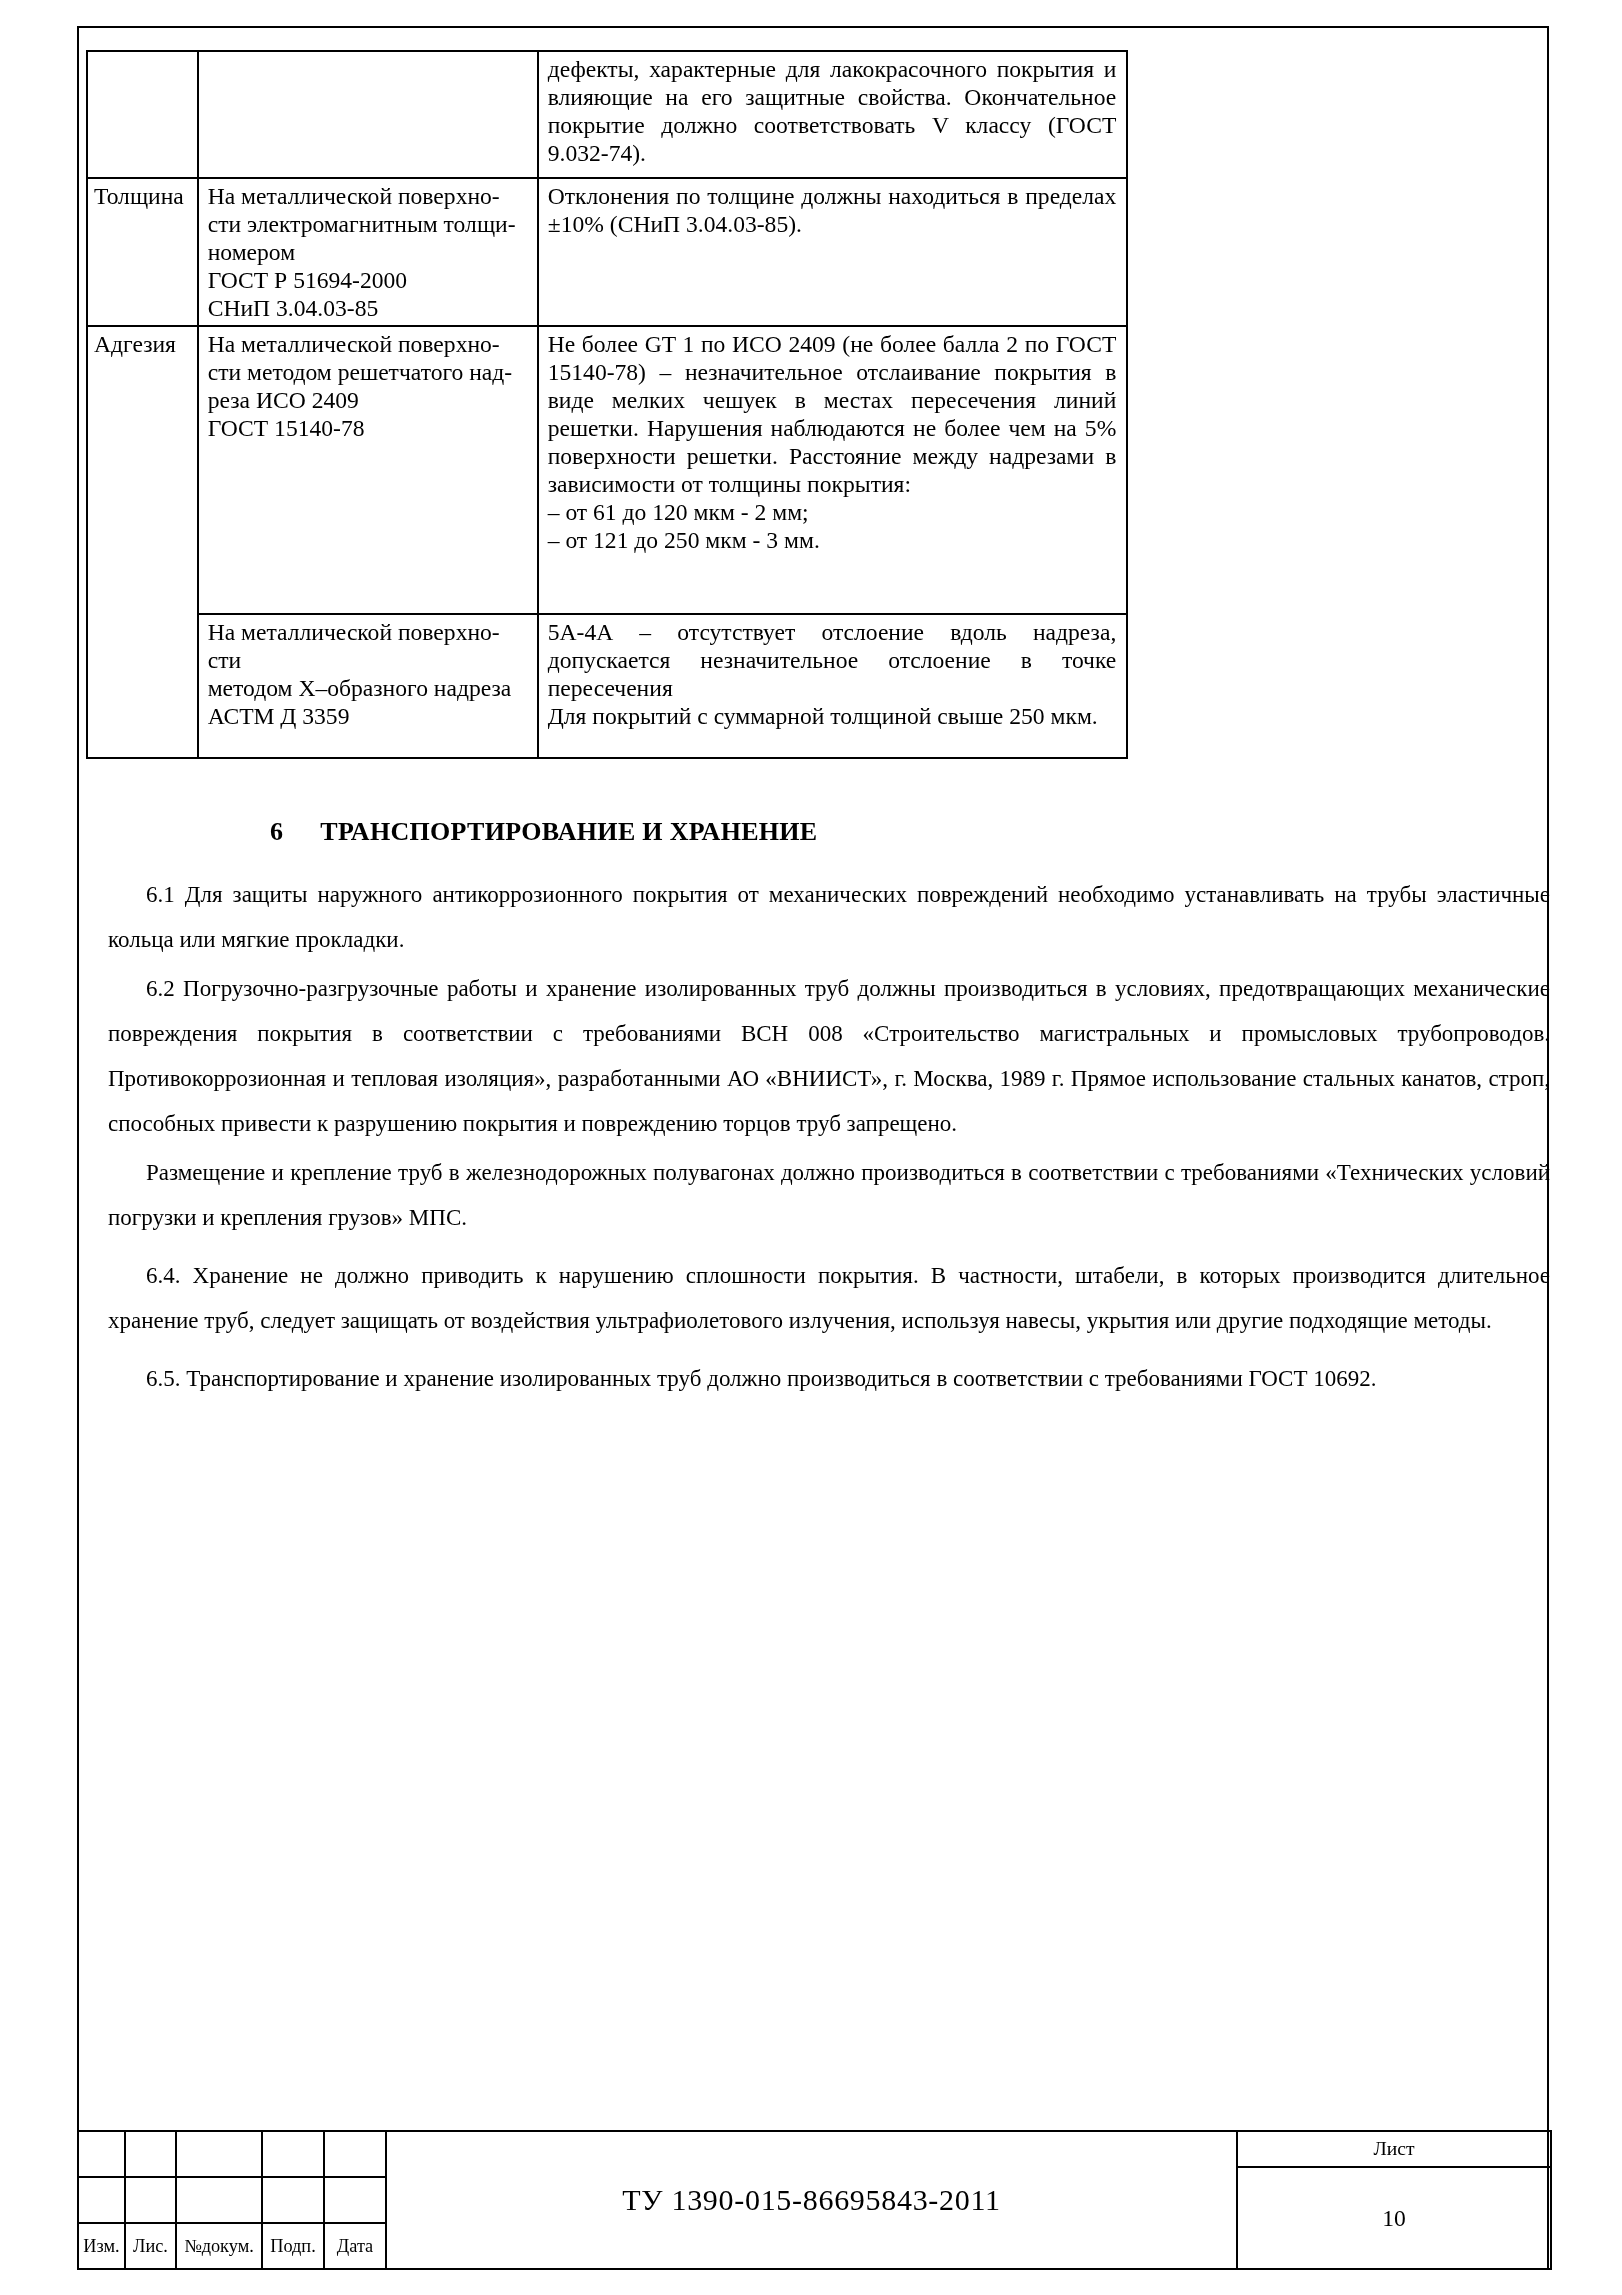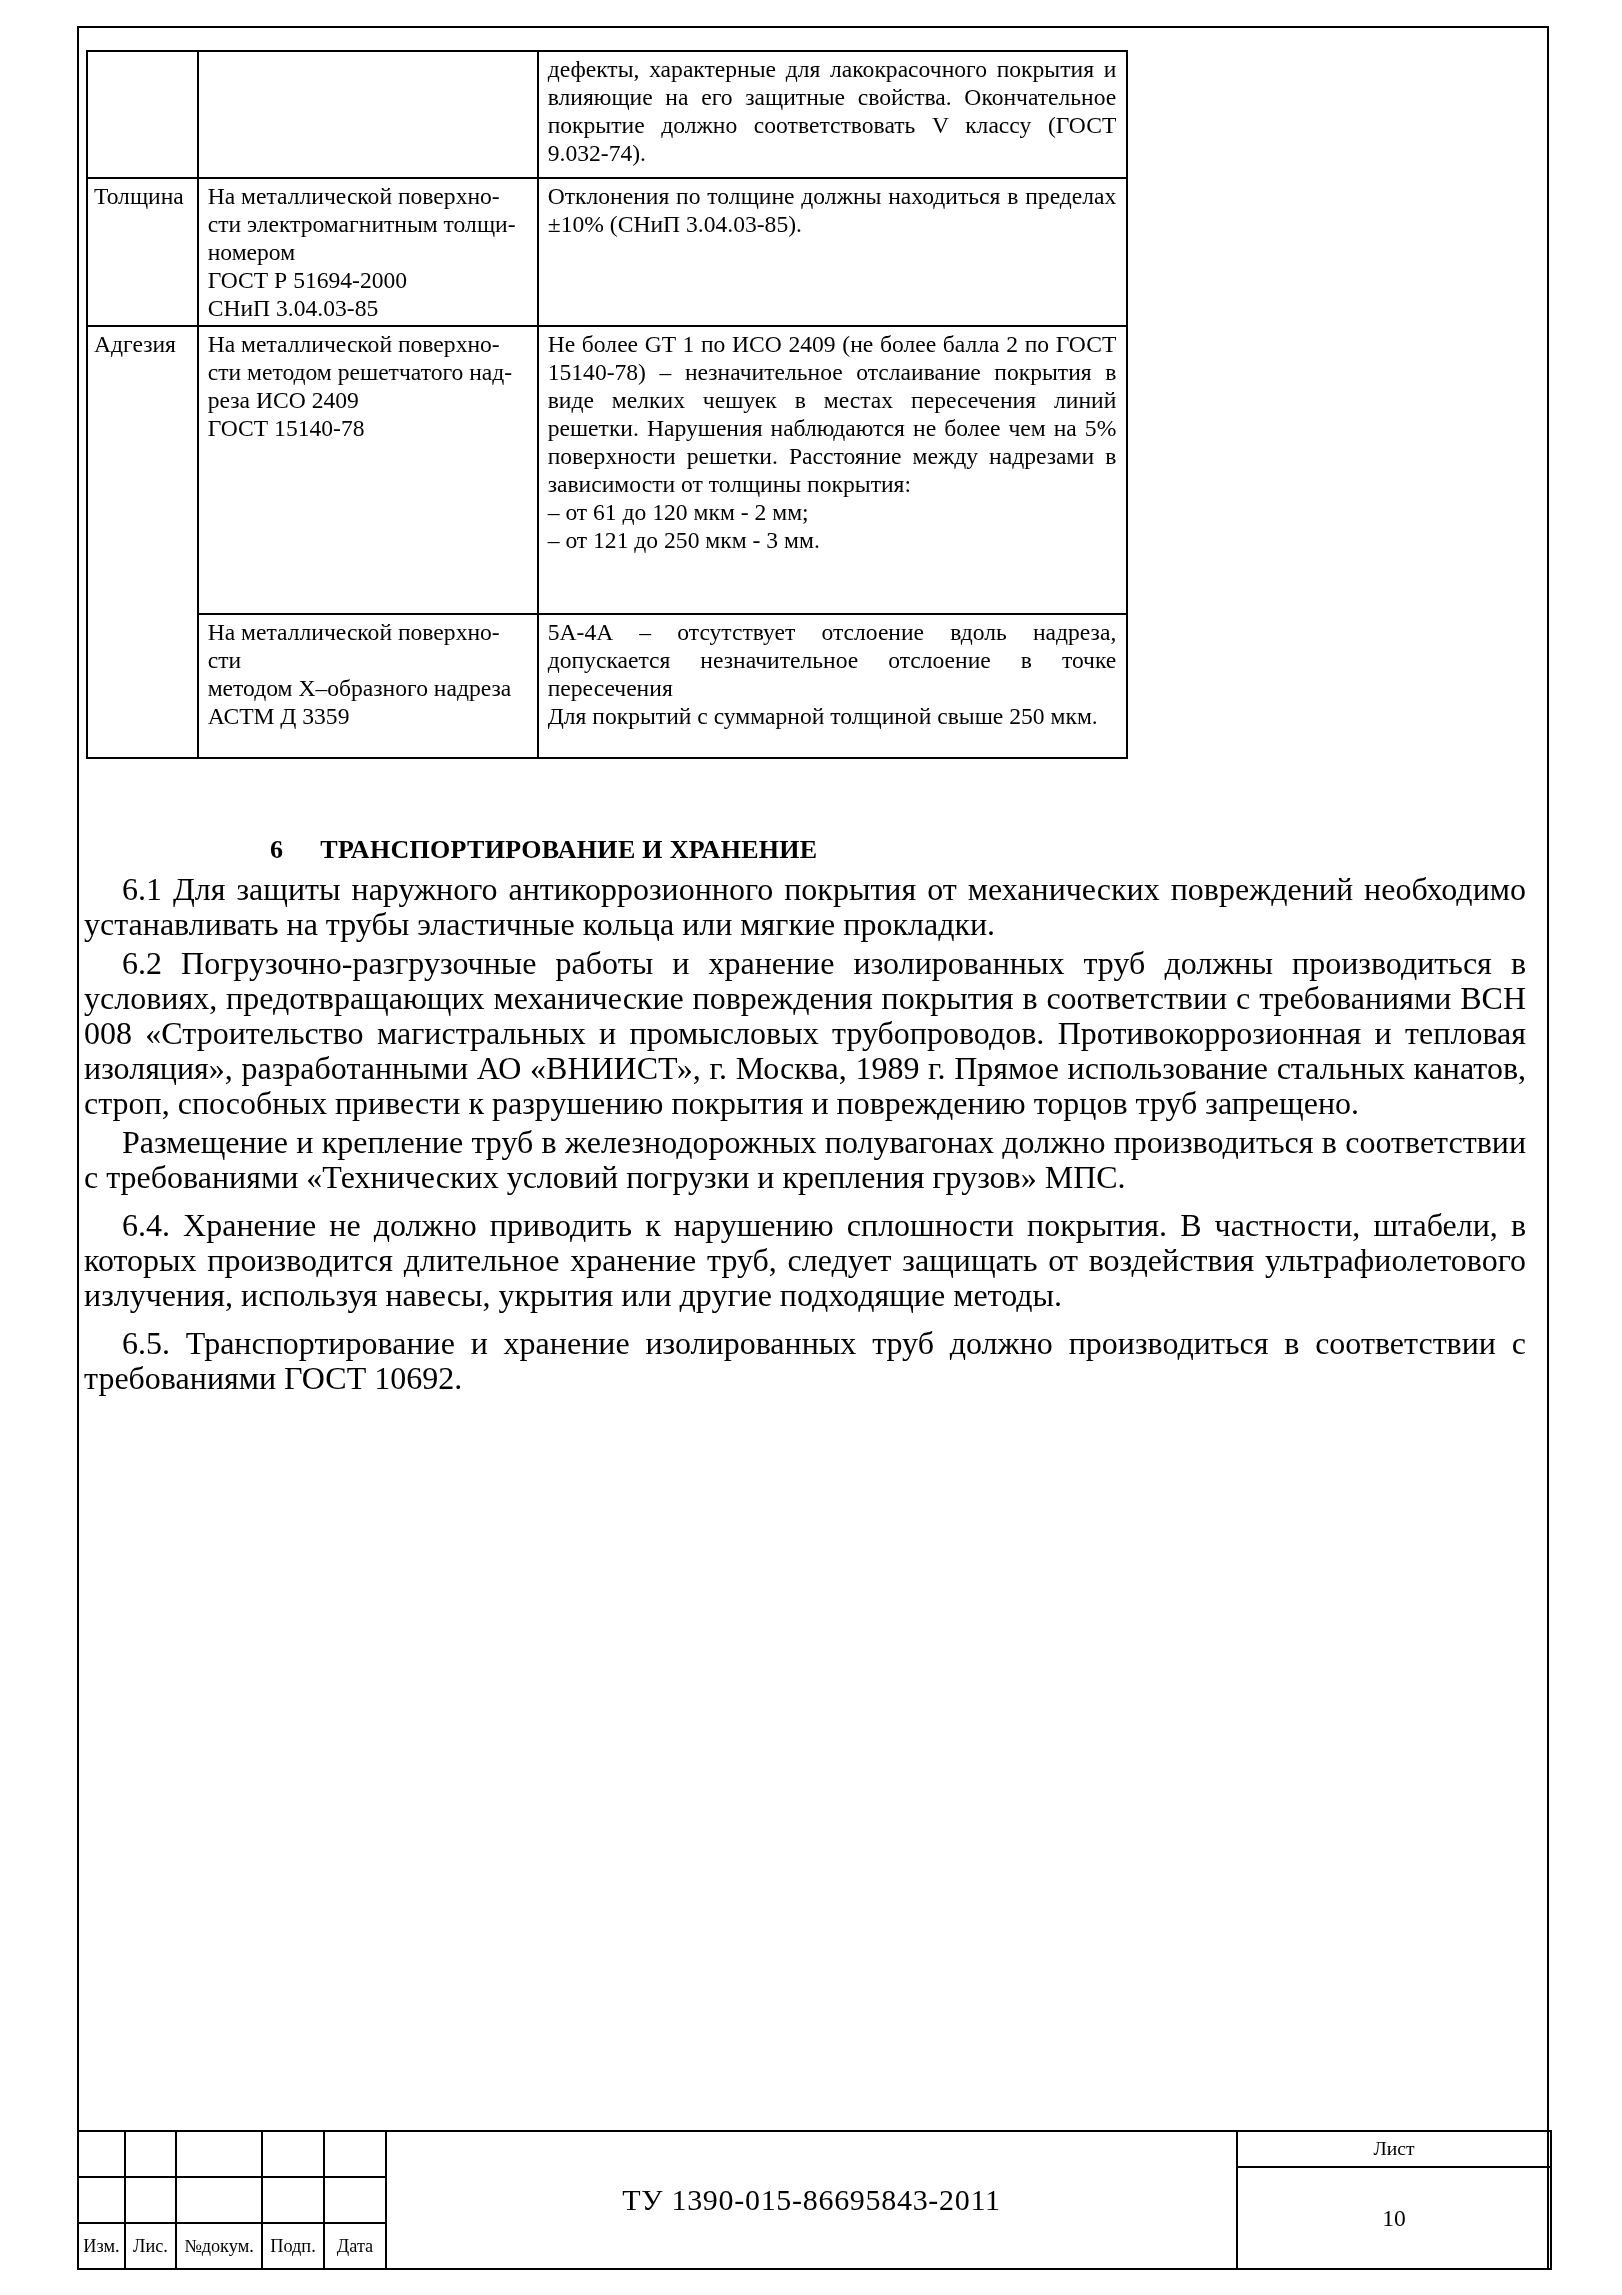--- a/index.html
+++ b/index.html
@@ -27,29 +27,29 @@
     vertical-align:top;
     padding:2.6px 9.2px 3.9px 9.2px;
     font-size:23.6px; line-height:28px;
     white-space:pre-line;
   }
   .props-table td.c1 { padding-left:6.5px; }
   .props-table td.c3 { text-align:justify; }
 
   
   .section-heading {
-    position:absolute; left:191px; top:807px;
+    position:absolute; left:191px; top:789px;
     font-size:26px; font-weight:bold; letter-spacing:0.3px;
     white-space:nowrap;
   }
   .section-heading .num { display:inline-block; margin-right:37px; }
 
   .body-text {
-    position:absolute; left:5px; top:844px; width:1442px;
-    font-size:32px; line-height:35px; text-align:justify;
+    position:absolute; left:29px; top:844px; width:1442px;
+    font-size:23px; line-height:45px; text-align:justify;
   }
   .body-text p { text-indent:38px; margin:0 0 3.9px 0; }
   .body-text p.spaced { margin-top:13px; }
 
   
   .footer-table {
     position:absolute; left:-2px; bottom:-2px;
     width:1472px;
     border-collapse:collapse; table-layout:fixed;
   }

